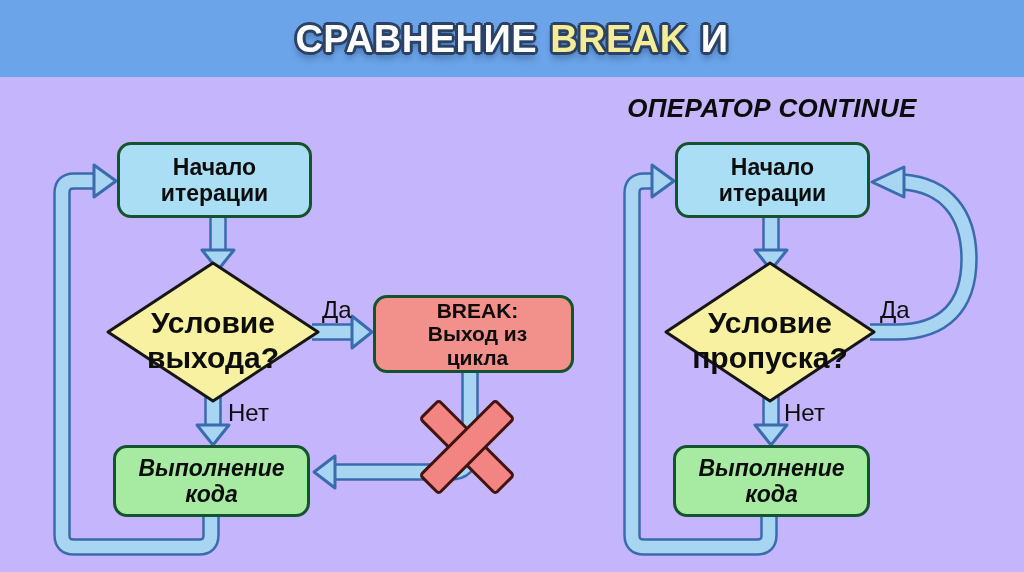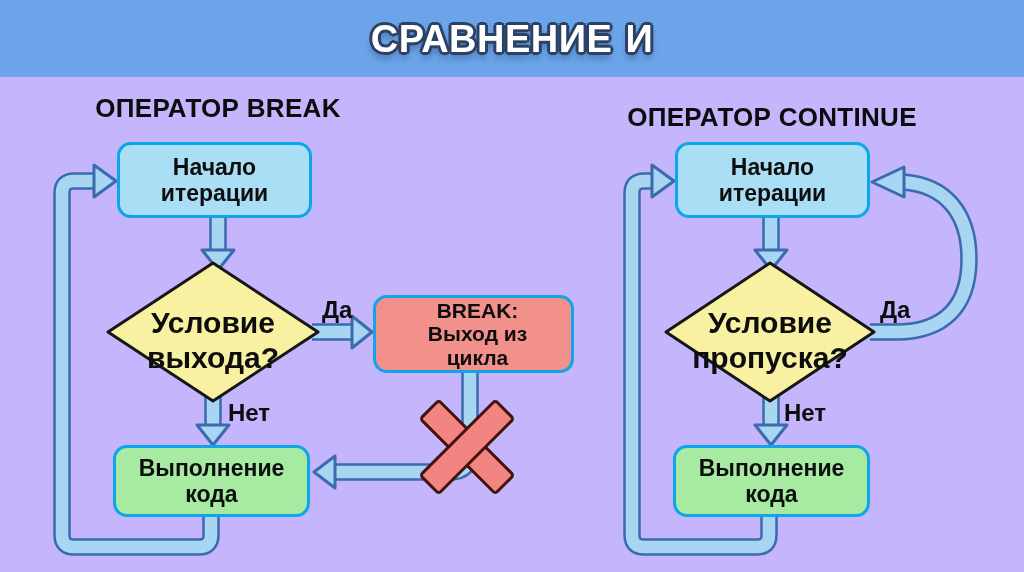--- a/index.html
+++ b/index.html
@@ -22,65 +22,66 @@
       0 6px 7px rgba(25,45,80,.45);
   }
   .pw { color:#ffffff; }
   .py { color:#f5ec96; }
   
   .col-heading {
     position:absolute; width:316px; text-align:center;
     font-size:26px; font-weight:700; color:#0c0c0c; letter-spacing:.3px;
   }
   .hd-left  { left:60px;  top:93px; }
-  .hd-right { left:614px; top:102px; }
+  .hd-right { left:614px; top:93px;font-style:italic; }
   
   svg.wires { position:absolute; left:0; top:0; }
   .wd { fill:none; stroke:#3a6bae; stroke-width:17.5; stroke-linejoin:round; }
   .wl { fill:none; stroke:#a8d5f1; stroke-width:12.5; stroke-linejoin:round; }
   .head { fill:#a8d5f1; stroke:#3a6bae; stroke-width:3; stroke-linejoin:round; }
   .diamond { fill:#f9f1a2; stroke:#161616; stroke-width:3; stroke-linejoin:round; }
   .xbar { fill:#f28582; stroke:#431310; stroke-width:3; stroke-linejoin:round; }
   
   .node {
     position:absolute; box-sizing:border-box;
     display:flex; align-items:center; justify-content:center;
     text-align:center; white-space:pre-line;
-    border:3px solid #0ea5e9; border-radius:14px;
+    border:3px solid #14532d; border-radius:14px;
     font-size:23px; font-weight:700; line-height:1.14; color:#0d0d0d;
   }
   .n-start { background:#aadef5; }
   .n-break { background:#f2908c; font-size:21px; line-height:1.12; }
-  .n-body  { background:#a6eba1; }
+  .n-body  { background:#a6eba1;font-style:italic; }
   .start-l { left:117px; top:142px; width:195px; height:76px; }
   .break-l { left:373px; top:295px; width:201px; height:78px;padding-left:8px; }
   .body-l  { left:113px; top:445px; width:197px; height:72px; }
   .start-r { left:675px; top:142px; width:195px; height:76px; }
   .body-r  { left:673px; top:445px; width:197px; height:72px; }
   
   .dlabel {
     position:absolute; width:160px; text-align:center; white-space:pre-line;
     font-size:30px; font-weight:700; line-height:1.16; color:#0d0d0d;
   }
   .dl-left  { left:133px; top:306px; }
   .dl-right { left:690px; top:306px; }
   
-  .elabel { position:absolute; font-size:24px; font-weight:700; color:#0d0d0d; line-height:1; }
+  .elabel { position:absolute; font-size:24px; font-weight:400; color:#0d0d0d; line-height:1; }
   .yes-l { left:322px; top:298px; }
   .no-l  { left:228px; top:401px; }
   .yes-r { left:880px; top:298px; }
   .no-r  { left:784px; top:401px; }
 </style>
 </head>
 <body>
 
 <div class="stage">
 
   <div class="banner">
     <span class="pw">СРАВНЕНИЕ</span>
+    <span class="py">BREAK</span>
     <span class="pw">И</span>
   </div>
 
   <svg class="wires" width="1024" height="572" viewBox="0 0 1024 572">
 
     <g>
 
       <path class="wd" d="M218 213 L218 251"></path>
         <path class="wl" d="M218 213 L218 251"></path>
       <polygon class="head" points="218,270 202,250 234,250"></polygon>
@@ -123,21 +124,20 @@
 
     <polygon class="diamond" points="213,263 318,332 213,401 108,332"></polygon>
     <polygon class="diamond" points="770,263 874,332 770,401 666,332"></polygon>
 
     <g>
       <rect class="xbar" x="414" y="434" width="106" height="26" rx="3" transform="rotate(45 467 447)"></rect>
       <rect class="xbar" x="414" y="434" width="106" height="26" rx="3" transform="rotate(-45 467 447)"></rect>
     </g>
   </svg>
 
-  <div class="col-heading hd-left">ОПЕРАТОР BREAK</div>
   <div class="col-heading hd-right">ОПЕРАТОР CONTINUE</div>
 
   <div class="node n-start start-l">Начало
 итерации</div>
   <div class="dlabel dl-left">Условие
 выхода?</div>
   <div class="node n-break break-l">BREAK:
 Выход из
 цикла</div>
   <div class="node n-body body-l">Выполнение

